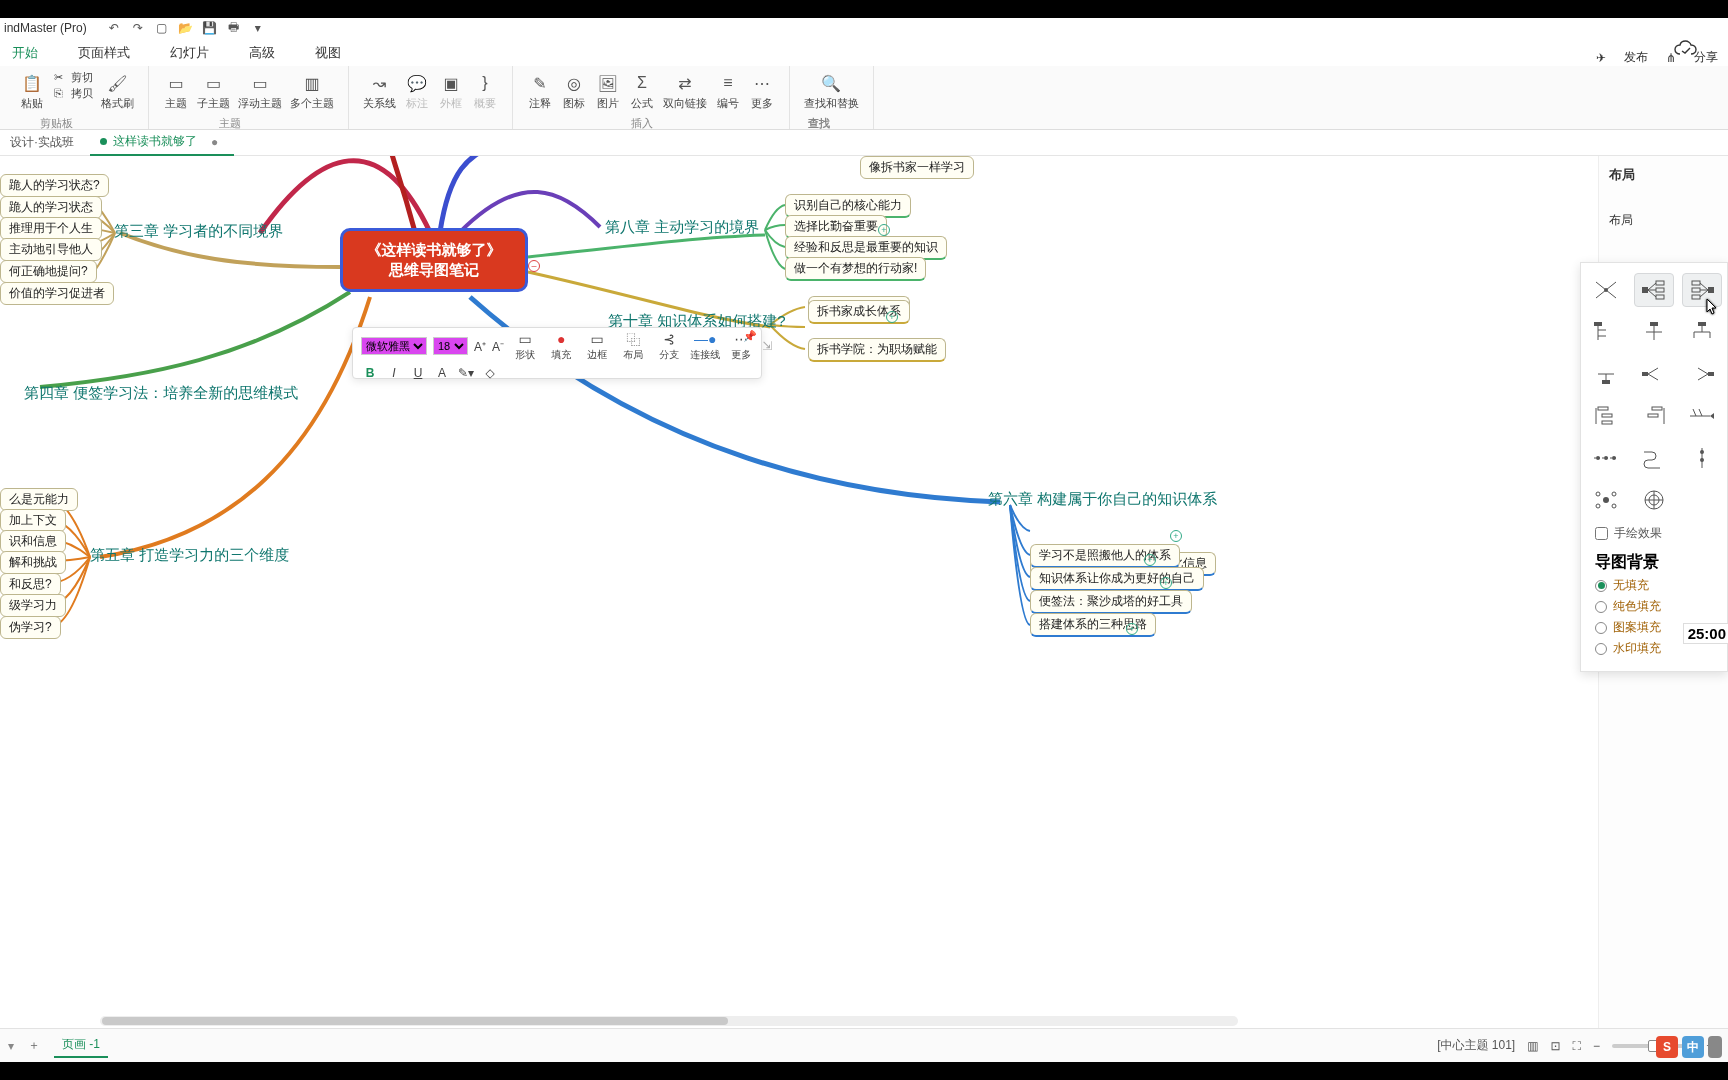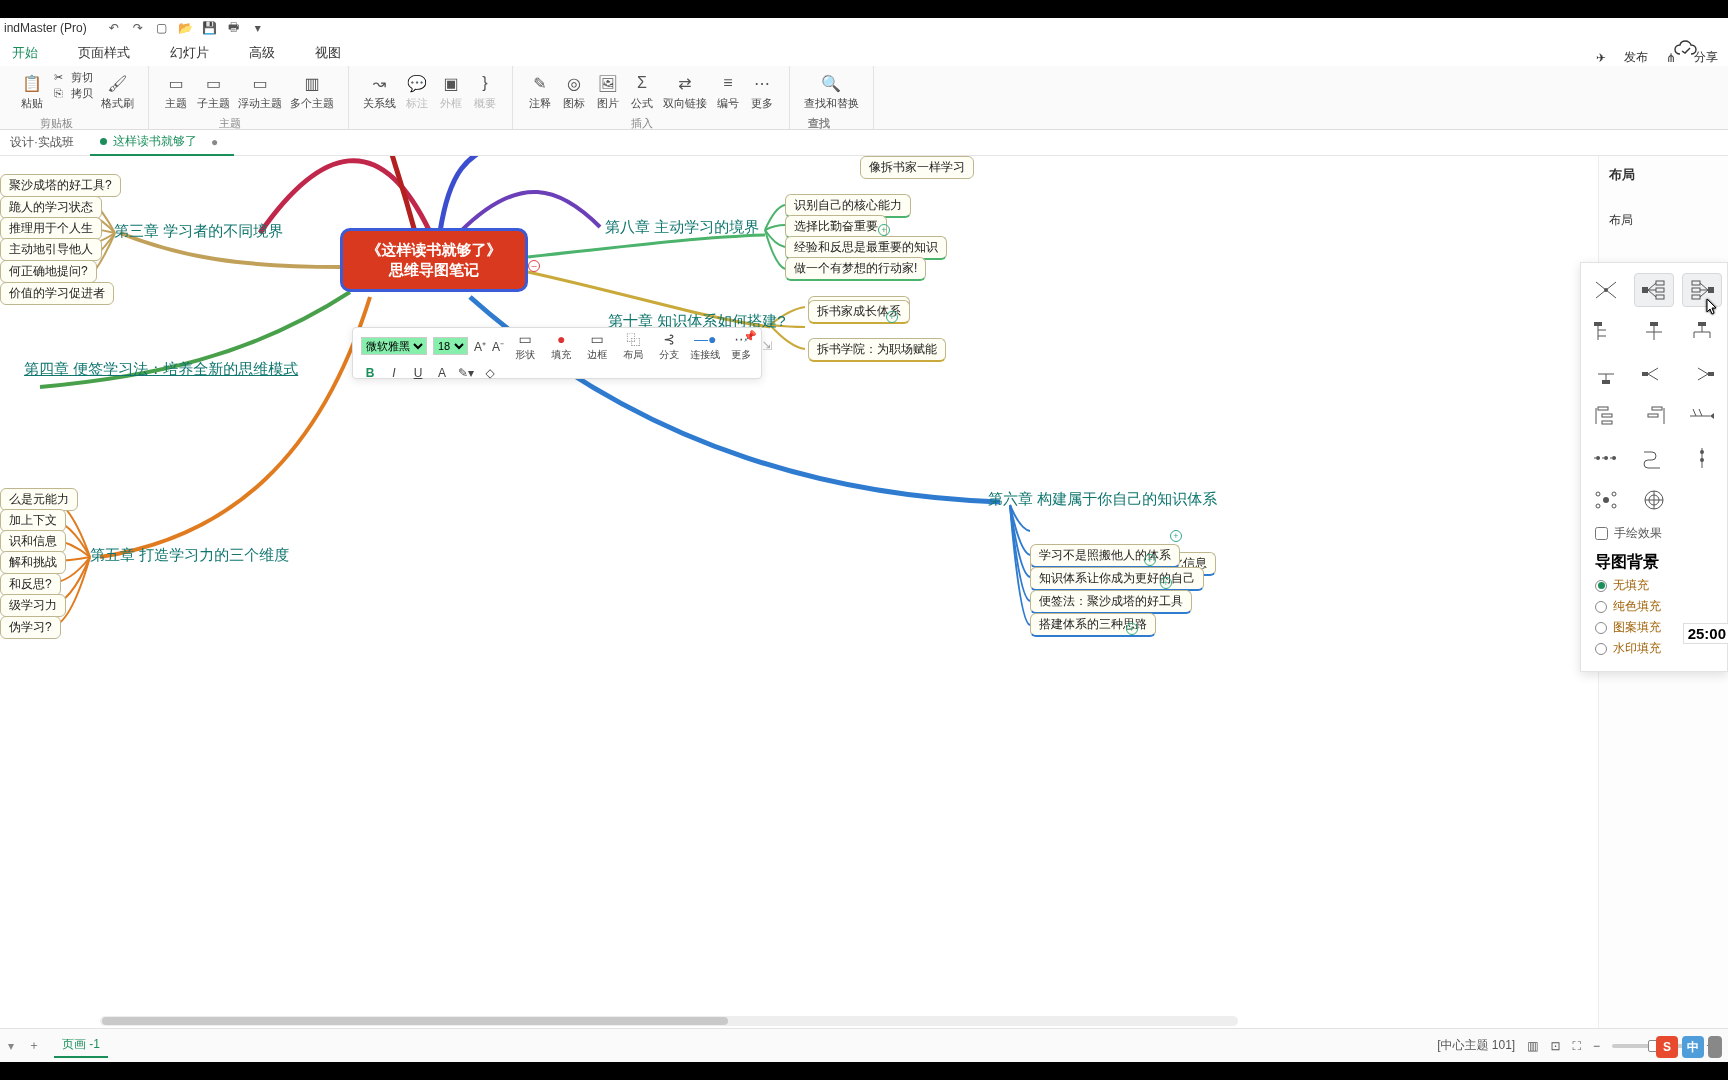--- a/index.html
+++ b/index.html
@@ -50,21 +50,21 @@
 
 .central{position:absolute;left:340px;top:72px;width:188px;height:64px;background:#d9391f;border:3px solid #3b5bd9;border-radius:10px;display:flex;flex-direction:column;align-items:center;justify-content:center;color:#fff;font-size:15px;font-weight:600;line-height:1.35;}
 
 .minus{width:12px;height:12px;border:1px solid #d44;color:#d44;border-radius:50%;display:flex;align-items:center;justify-content:center;font-size:9px;line-height:9px;}
 .plus{width:12px;height:12px;border:1px solid #3a8;color:#3a8;border-radius:50%;display:flex;align-items:center;justify-content:center;font-size:9px;line-height:9px;}
 .coll{position:absolute;}
 
 
 .fbar{position:absolute;left:352px;top:327px;width:410px;height:52px;background:#fff;border:1px solid #ddd;box-shadow:0 2px 8px rgba(0,0,0,.1);border-radius:4px;display:flex;flex-direction:column;}
 .fbar-row{display:flex;align-items:center;padding:2px 8px;gap:6px;}
-.fbar select,.fsz{font-size:11px;border:1px solid #ccc;background:#86efac;height:18px;}
+.fbar select,.fsz{font-size:11px;border:1px solid #ccc;background:#d946ef;height:18px;}
 .fbtn{display:flex;flex-direction:column;align-items:center;font-size:10px;color:#444;min-width:30px;cursor:pointer;}
 .fbtn .fic{height:18px;display:flex;align-items:center;justify-content:center;font-size:14px;}
 .fpin{position:absolute;right:4px;top:2px;color:#aaa;font-size:11px;}
 .txtbtn{font-size:12px;width:18px;height:18px;display:flex;align-items:center;justify-content:center;color:#444;cursor:pointer;}
 
 
 .sidestrip{position:absolute;top:156px;right:82px;width:44px;display:flex;flex-direction:column;align-items:center;gap:14px;padding-top:6px;}
 .sidestrip .sbtn{width:30px;height:30px;border-radius:6px;display:flex;align-items:center;justify-content:center;color:#555;cursor:pointer;}
 .sidestrip .sbtn.active{background:#d7f0e2;color:#1a8f5a;border:1px solid #8ed6b0;}
 
@@ -297,28 +297,28 @@
 
   <div class="central">
     <span>《这样读书就够了》</span>
     <span>思维导图笔记</span>
   </div>
   <div class="coll" style="left:528px;top:104px;">
       <div class="minus">–</div>
     </div>
 
   <div class="branch-lab" style="left:114px;top:66px;">第三章 学习者的不同境界</div>
-  <div class="branch-lab" style="left:24px;top:204px;text-decoration:underline;">第四章 便签学习法：培养全新的思维模式</div>
+  <div class="branch-lab" style="left:24px;top:228px;">第四章 便签学习法：培养全新的思维模式</div>
   <div class="branch-lab" style="left:90px;top:390px;">第五章 打造学习力的三个维度</div>
   <div class="branch-lab" style="left:988px;top:334px;">第六章 构建属于你自己的知识体系</div>
   <div class="branch-lab" style="left:605px;top:62px;">第八章 主动学习的境界</div>
   <div class="branch-lab" style="left:608px;top:156px;">第十章 知识体系如何搭建?</div>
   <div class="node" style="left:860px;top:0px;">像拆书家一样学习</div>
 
-  <div class="node" style="left:0px;top:18px;">聚沙成塔的好工具?</div>
+  <div class="node" style="left:0px;top:18px;">跪人的学习状态?</div>
   <div class="node" style="left:0px;top:40px;">跪人的学习状态</div>
   <div class="node" style="left:0px;top:61px;">推理用于个人生</div>
   <div class="node" style="left:0px;top:82px;">主动地引导他人</div>
   <div class="node" style="left:0px;top:104px;">何正确地提问?</div>
   <div class="node" style="left:0px;top:126px;">价值的学习促进者</div>
 
   <div class="node" style="left:0px;top:332px;">么是元能力</div>
   <div class="node" style="left:0px;top:353px;">加上下文</div>
   <div class="node" style="left:0px;top:374px;">识和信息</div>
   <div class="node" style="left:0px;top:395px;">解和挑战</div>

